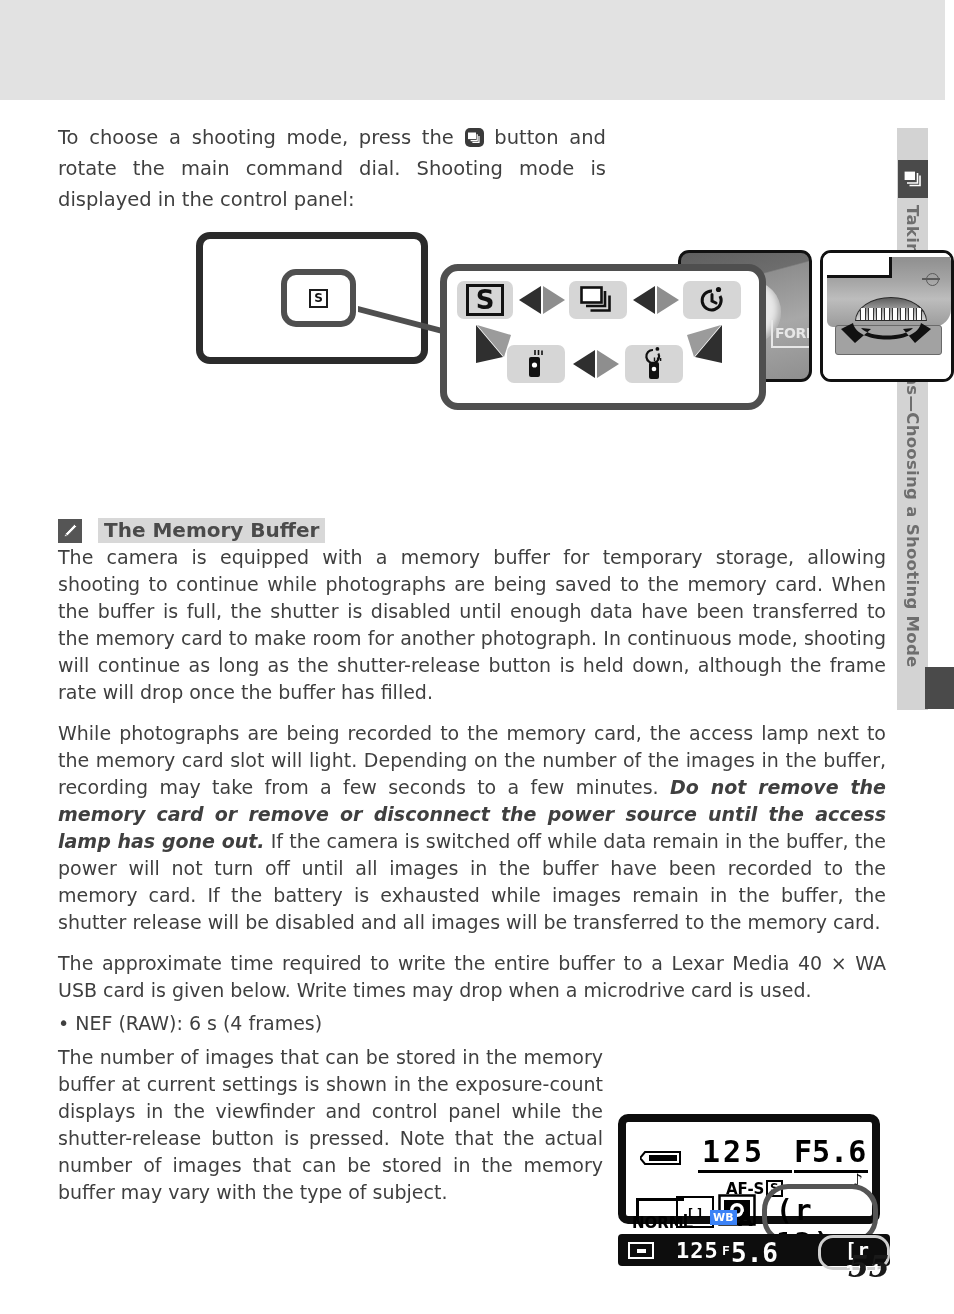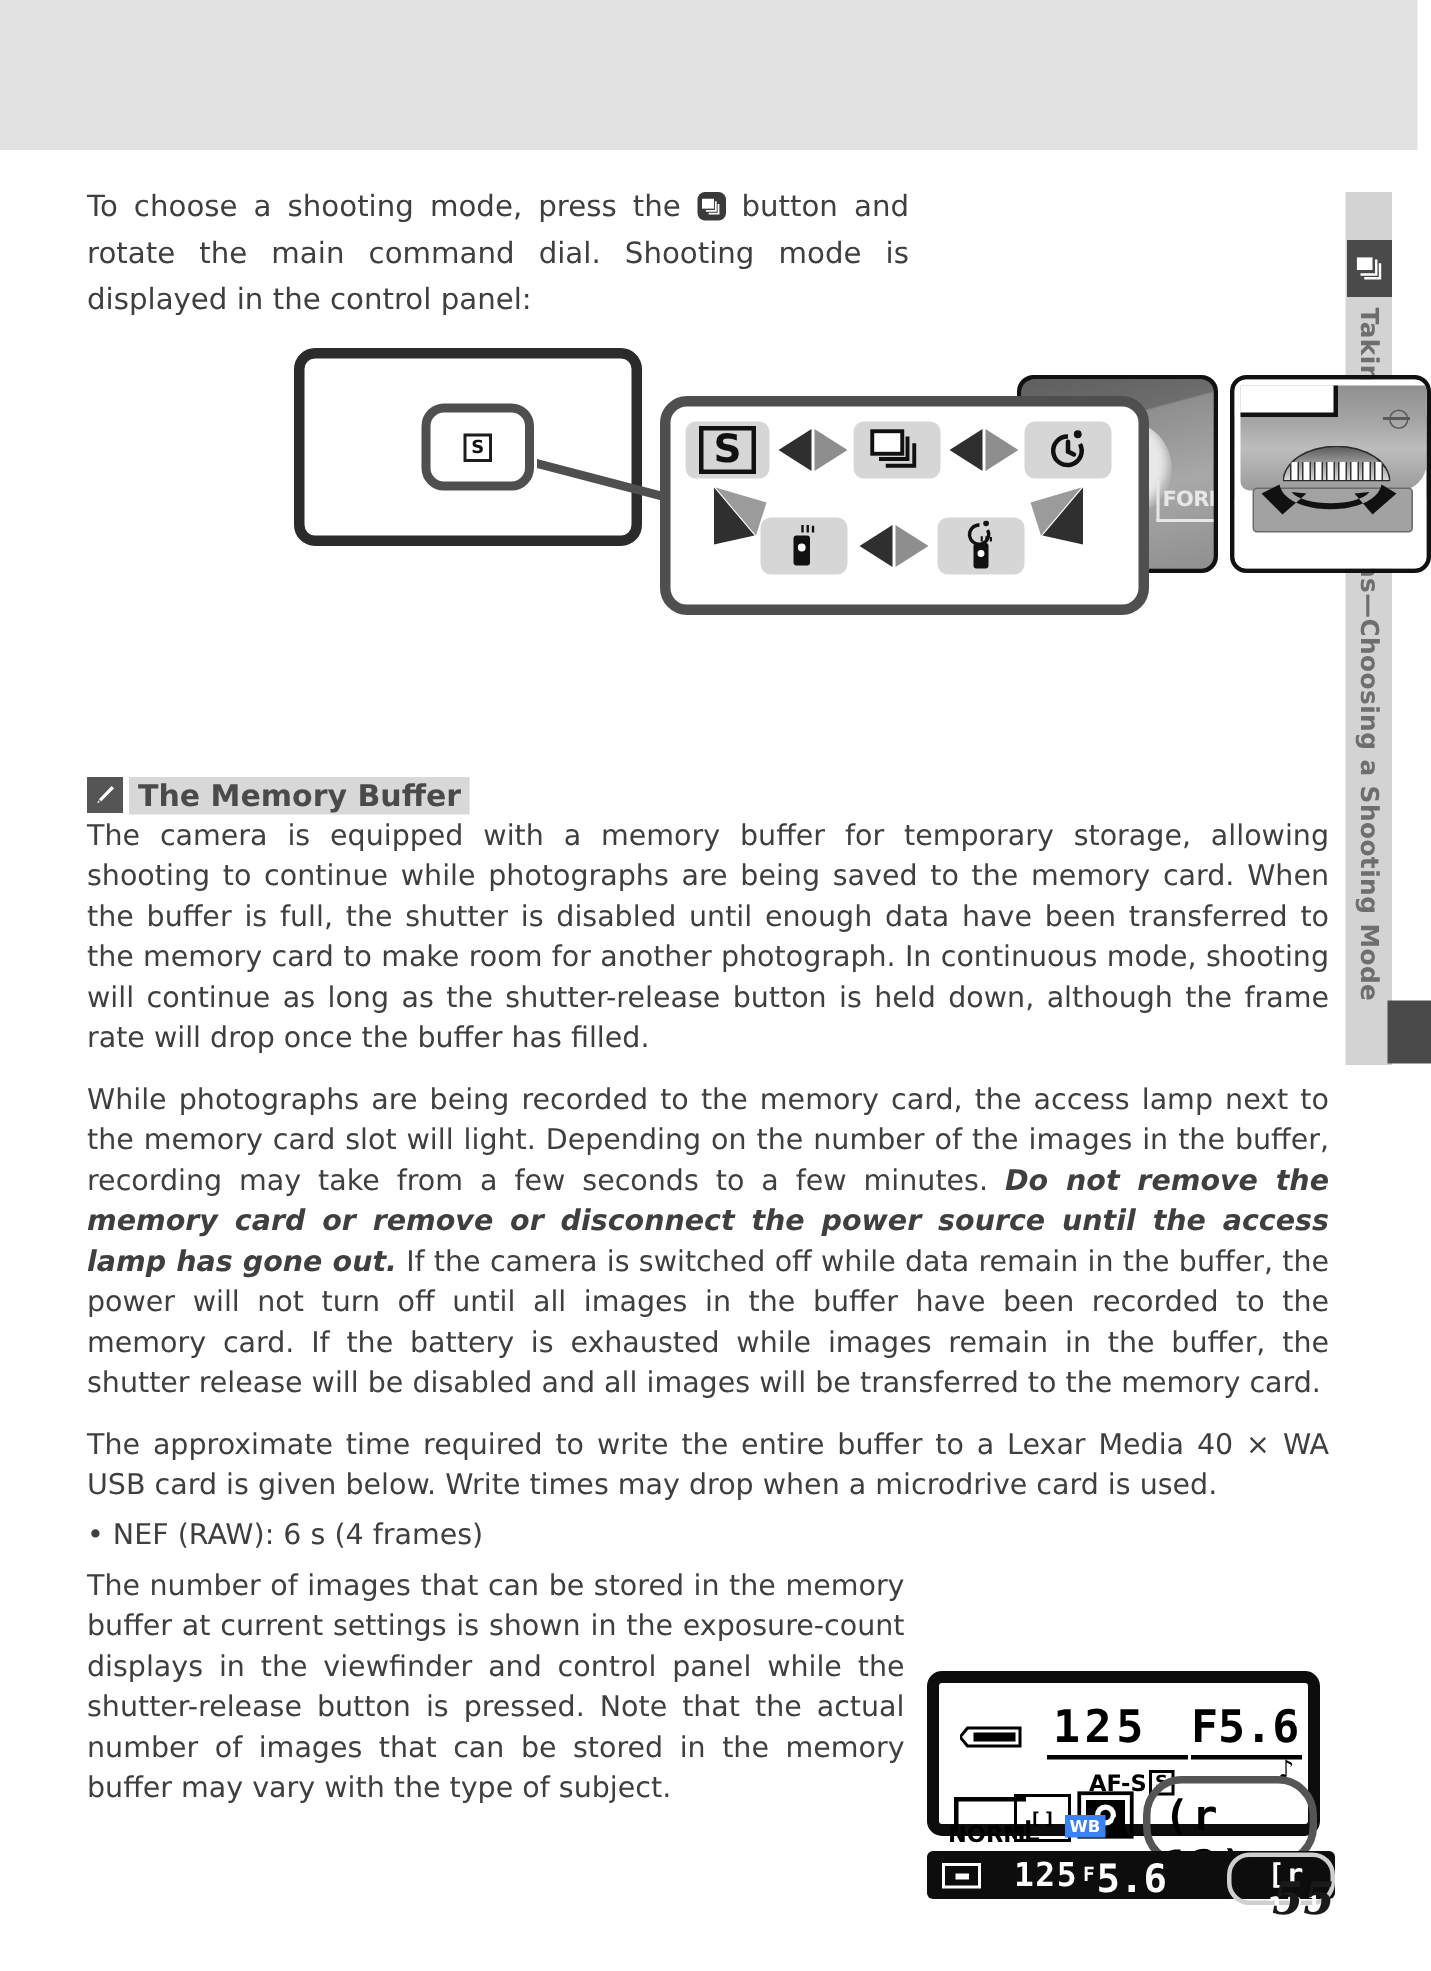--- a/index.html
+++ b/index.html
@@ -238,21 +238,21 @@
   .ic-s {
     border: 3px solid #111;
     padding: 0px 7px;
     font-size: 26px; font-weight: bold; color: #111;
     line-height: 26px;
     font-family: "DejaVu Sans", sans-serif;
   }
 
   
   .note-head {
-    display: flex; gap: 4px;
+    display: flex; align-items: center; gap: 16px;
     margin-bottom: 1px;
   }
   .pencil-box {
     width: 24px; height: 24px;
     background: #555;
     display: flex; align-items: center; justify-content: center;
     flex: 0 0 auto;
   }
   .note-title {
     background: #d8d8d8;

